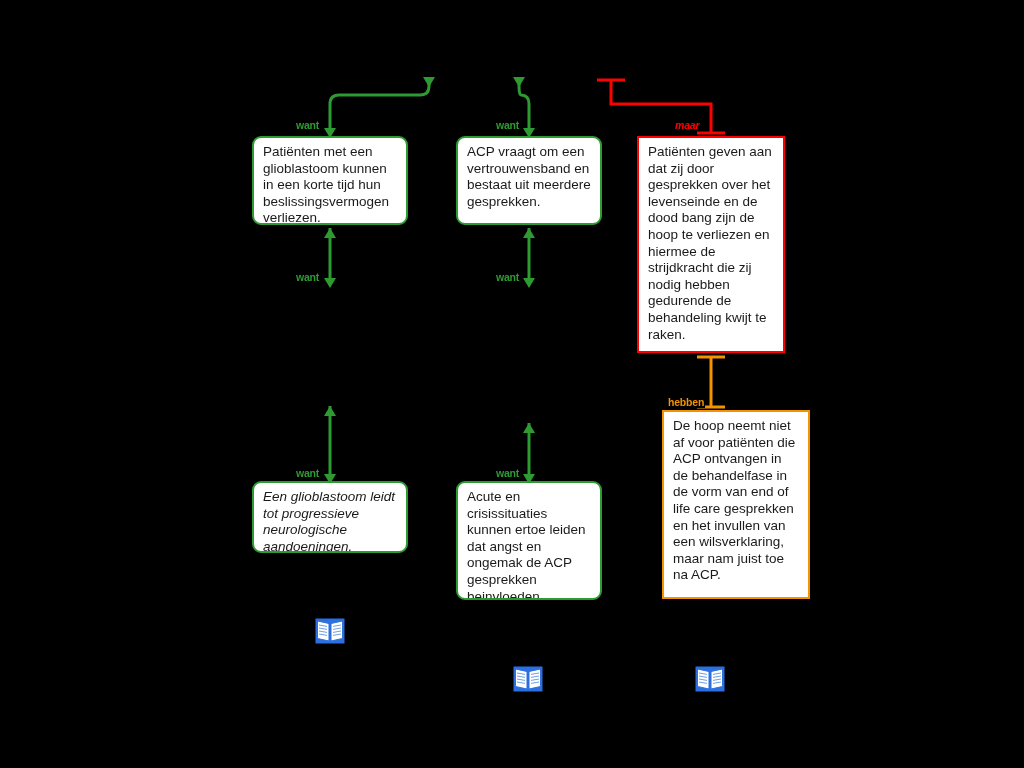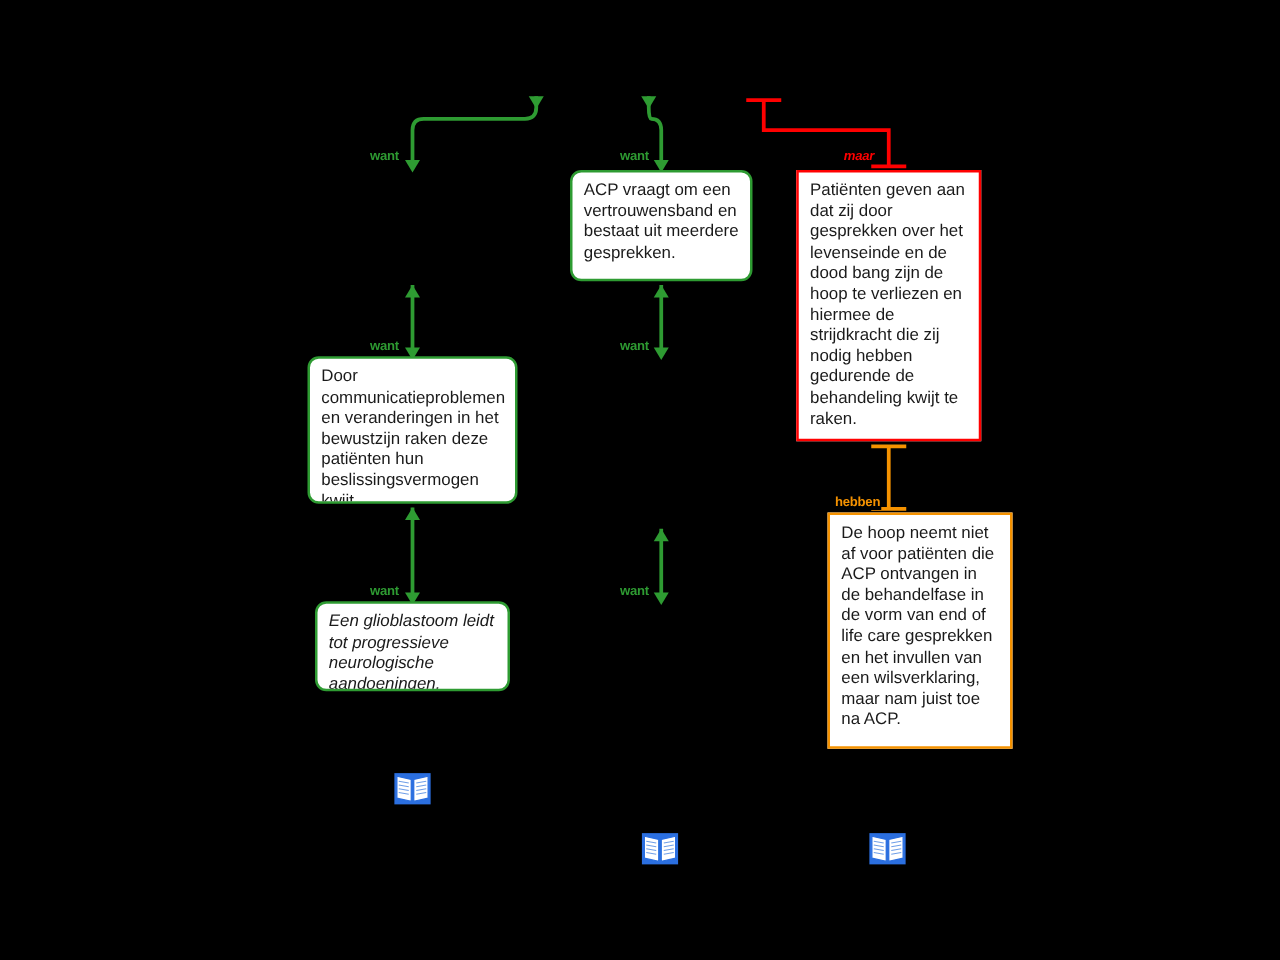--- a/index.html
+++ b/index.html
@@ -132,28 +132,29 @@
     </g>
 
     <g>
       <path d="M697,357 L725,357" stroke="#f59200" stroke-width="3" fill="none"></path>
       <path d="M711,357 L711,407" stroke="#f59200" stroke-width="3" fill="none"></path>
       <path d="M697,407 L725,407" stroke="#f59200" stroke-width="3" fill="none"></path>
     </g>
   </svg>
 
 
-
-  <div class="node reason" style="left:246px; top:285px; width:168px; height:118px;">Door communicatieproblemen en veranderingen in het bewustzijn raken deze patiënten hun beslissingsvermogen kwijt.</div>
+  <div class="node reason" style="left:252px; top:136px; width:156px; height:89px;">Patiënten met een glioblastoom kunnen in een korte tijd hun beslissingsvermogen verliezen.</div>
+
 
   <div class="node reason" style="left:252px; top:481px; width:156px; height:72px;font-style:italic;">Een glioblastoom leidt tot progressieve neurologische aandoeningen.</div>
 
   <div class="node reason" style="left:456px; top:136px; width:146px; height:89px;">ACP vraagt om een vertrouwensband en bestaat uit meerdere gesprekken.</div>
 
 
+  <div class="node reason" style="left:456px; top:481px; width:146px; height:119px;">Acute en crisissituaties kunnen ertoe leiden dat angst en ongemak de ACP gesprekken beinvloeden.</div>
 
   <div class="node objection" style="left:637px; top:136px; width:148px; height:217px;">Patiënten geven aan dat zij door gesprekken over het levenseinde en de dood bang zijn de hoop te verliezen en hiermee de strijdkracht die zij nodig hebben gedurende de behandeling kwijt te raken.</div>
 
   <div class="node rebuttal" style="left:630px; top:410px; width:148px; height:189px;margin-left:32px;">De hoop neemt niet af voor patiënten die ACP ontvangen in de behandelfase in de vorm van end of life care gesprekken en het invullen van een wilsverklaring, maar nam juist toe na ACP.</div>
 
   <div class="edge-label want" style="left:295px; top:119px;">want</div>
   <div class="edge-label want" style="left:295px; top:271px;">want</div>
   <div class="edge-label want" style="left:295px; top:467px;">want</div>
 
   <div class="edge-label want" style="left:495px; top:119px;">want</div>

